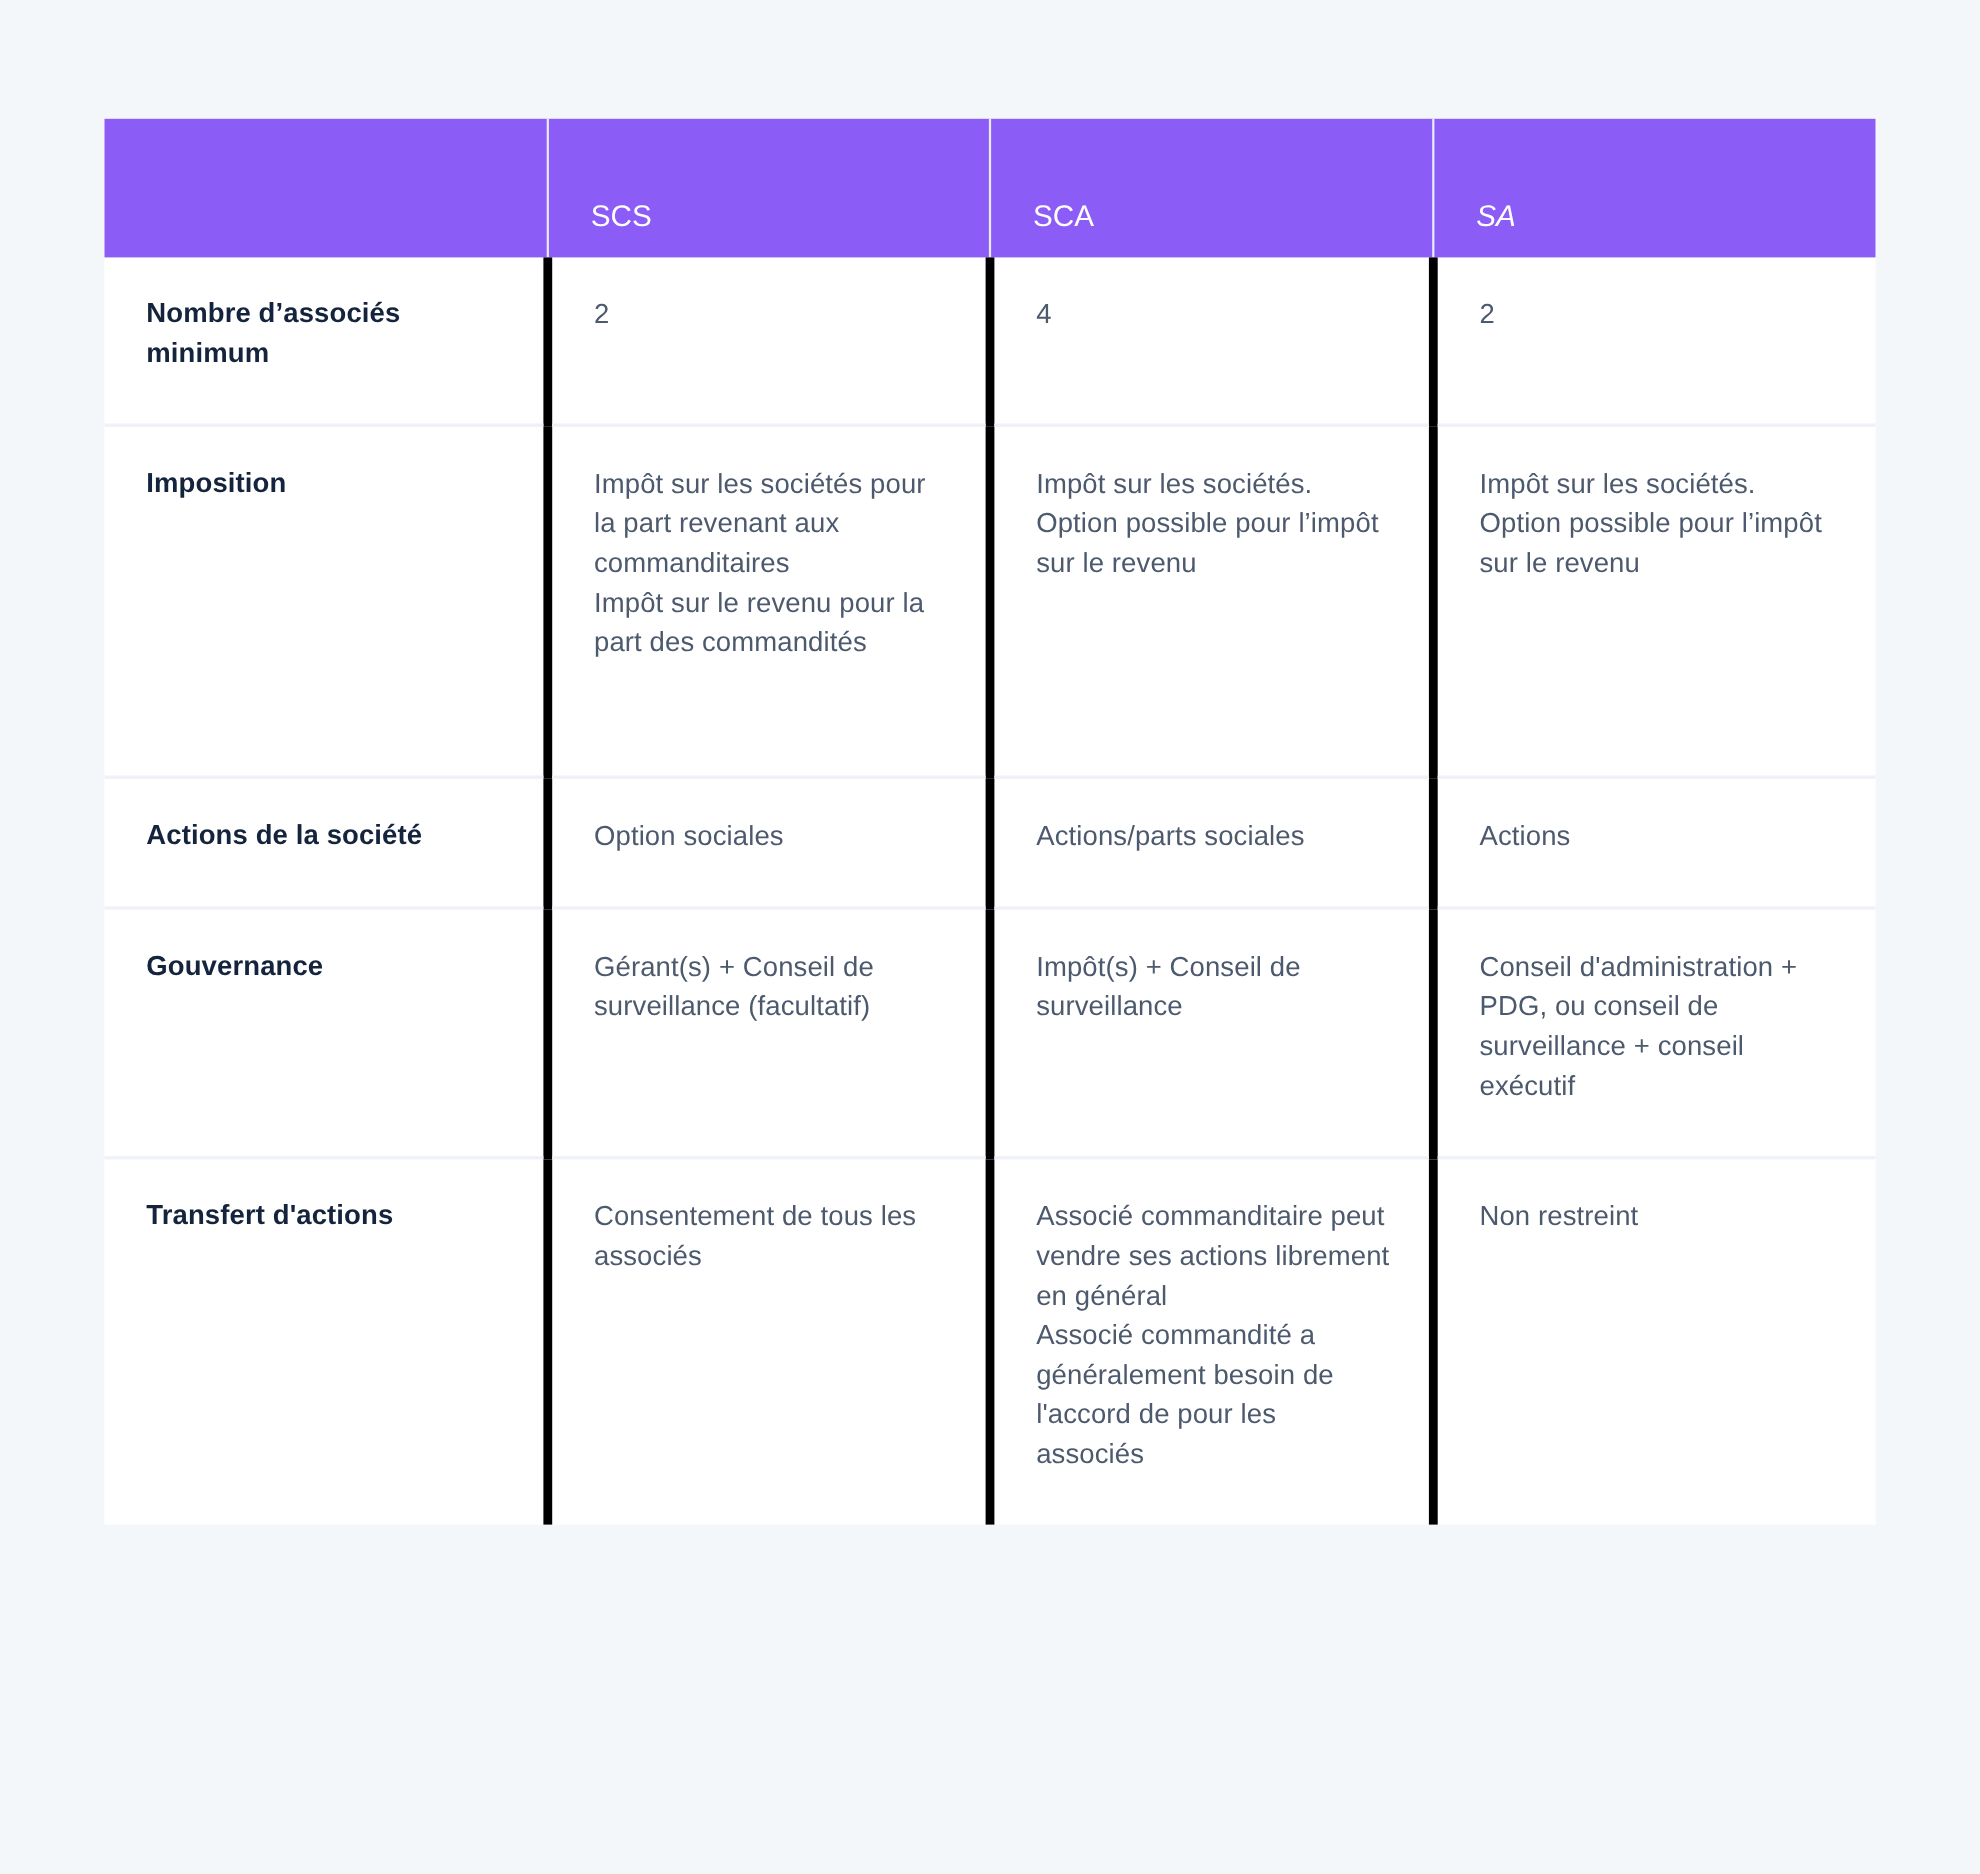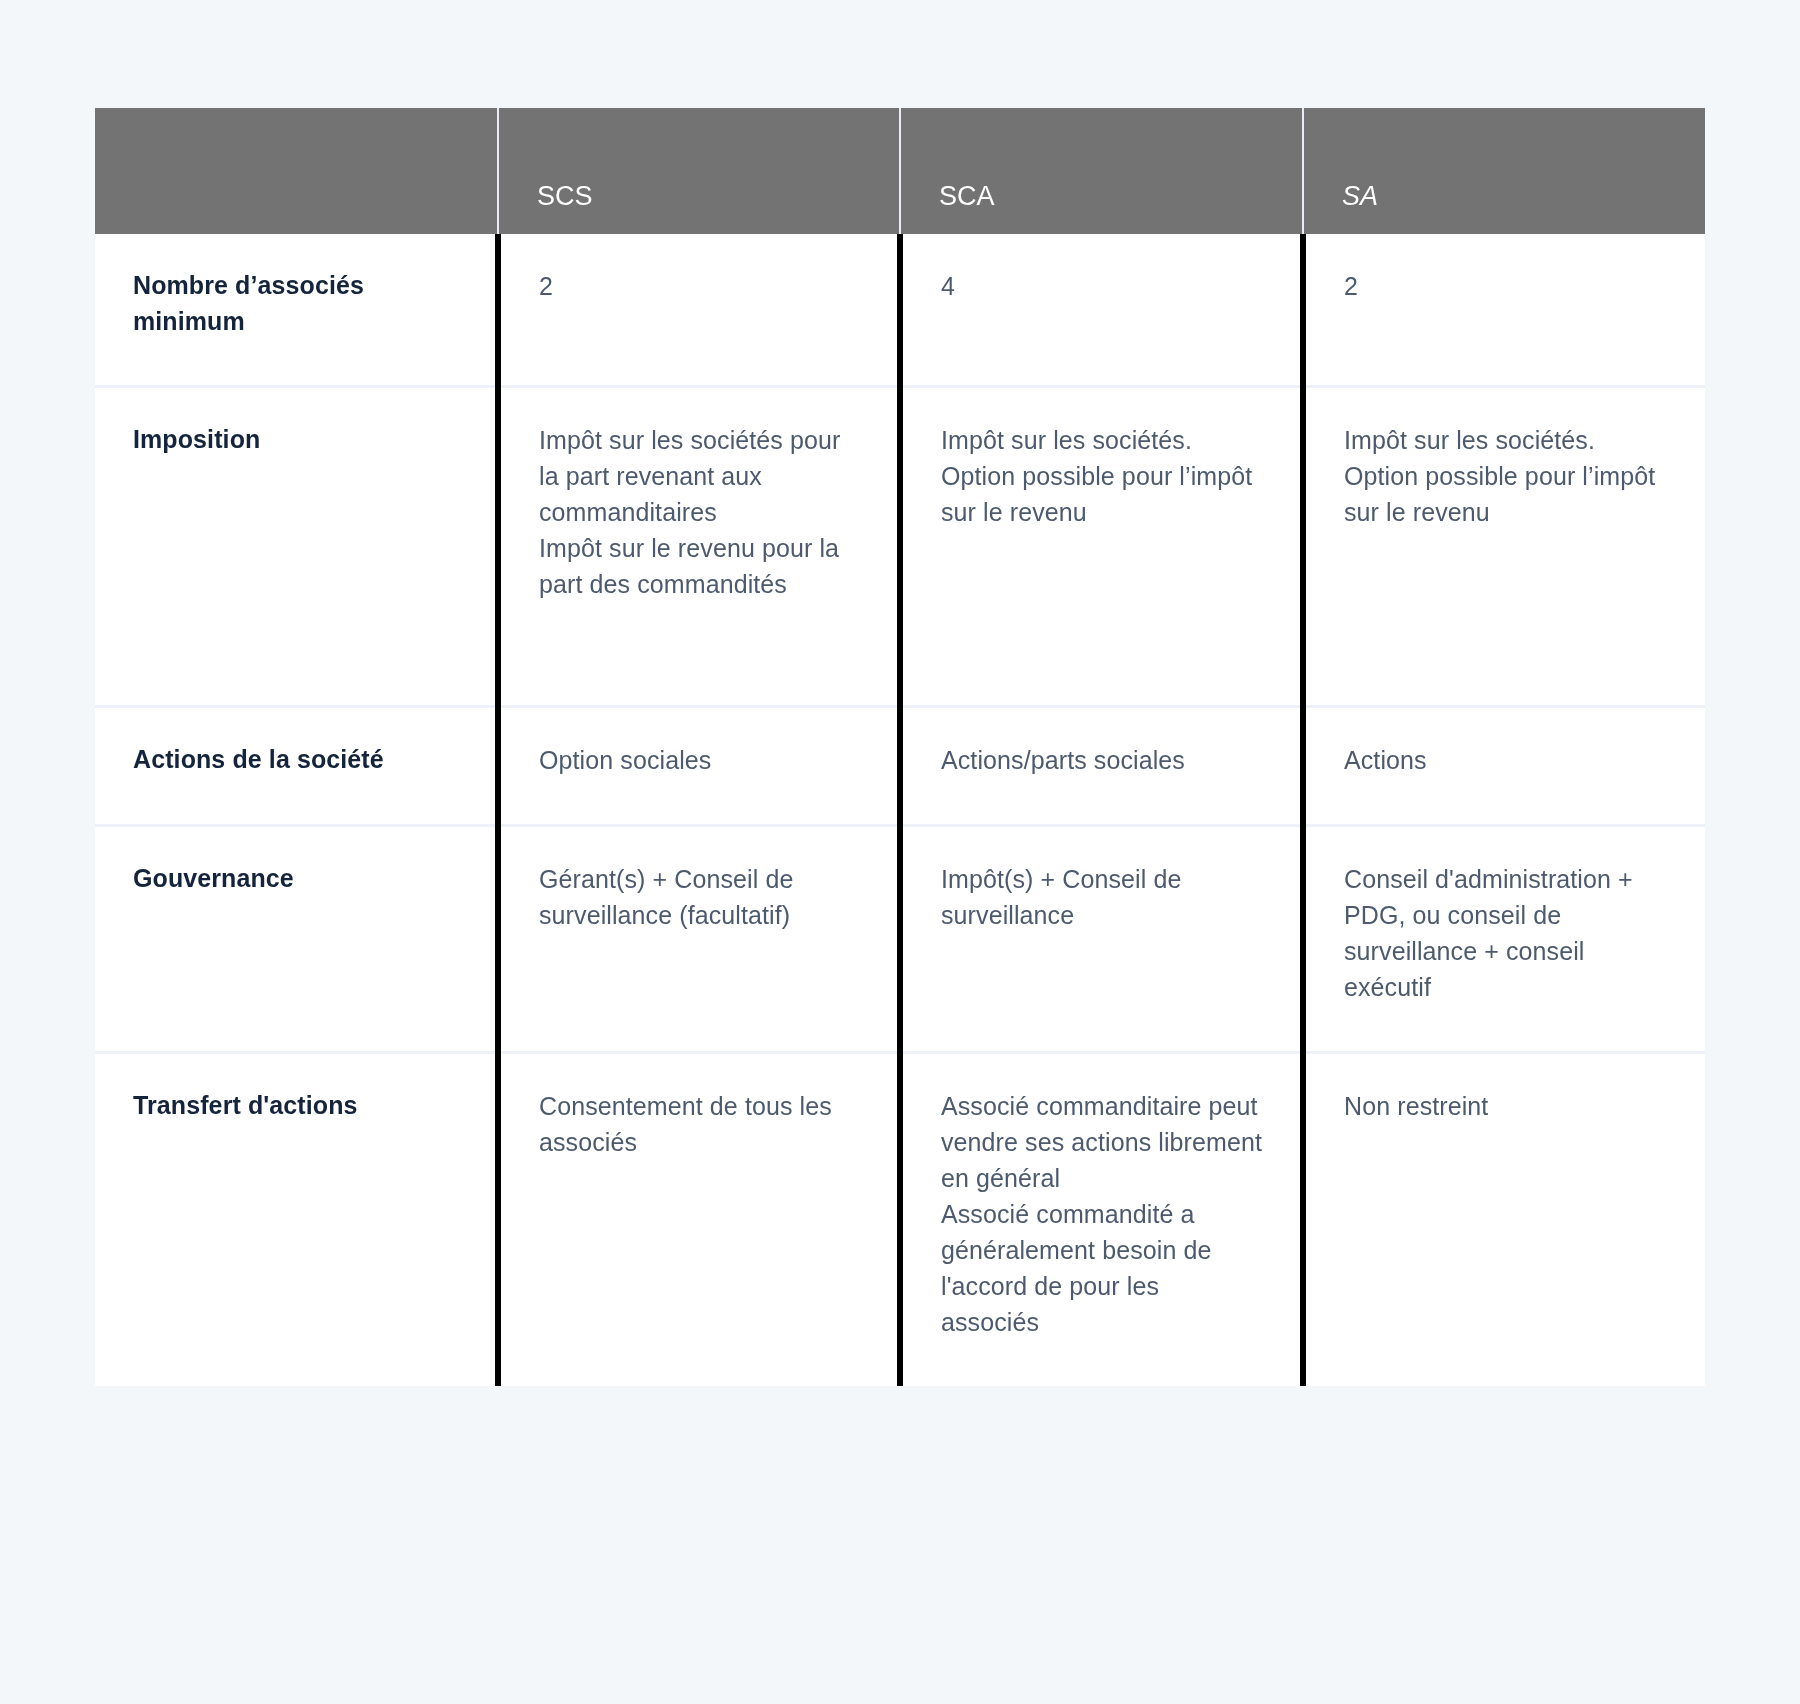--- a/index.html
+++ b/index.html
@@ -35,38 +35,38 @@
     background: #ffffff;
   }
 
   table.comparison col.c-label { width: 403px; }
   table.comparison col.c-scs   { width: 402px; }
   table.comparison col.c-sca   { width: 403px; }
   table.comparison col.c-sa    { width: 402px; }
 
   
   thead th {
-    background: #737373;
+    background: #8b5cf6;
     color: #ffffff;
     font-size: 27px;
     font-weight: 400;
     text-align: left;
     vertical-align: bottom;
     height: 126px;
     padding: 0 0 22px 38px;
     border-right: 2px solid #e9ecf5;
     box-sizing: border-box;
   }
   thead th:last-child { border-right: none; font-style: italic; }
   thead th.blank { padding: 0; }
 
   
   tbody td {
     vertical-align: top;
-    border-right: 6px solid #000000;
+    border-right: 8px solid #000000;
     border-bottom: 3px solid #eef1f8;
     padding: 34px 36px 46px 38px;
     box-sizing: border-box;
     font-size: 25px;
     line-height: 1.44;
     color: #4d5a6e;
     font-weight: 400;
     letter-spacing: 0.1px;
   }
   tbody td:last-child { border-right: none; }

